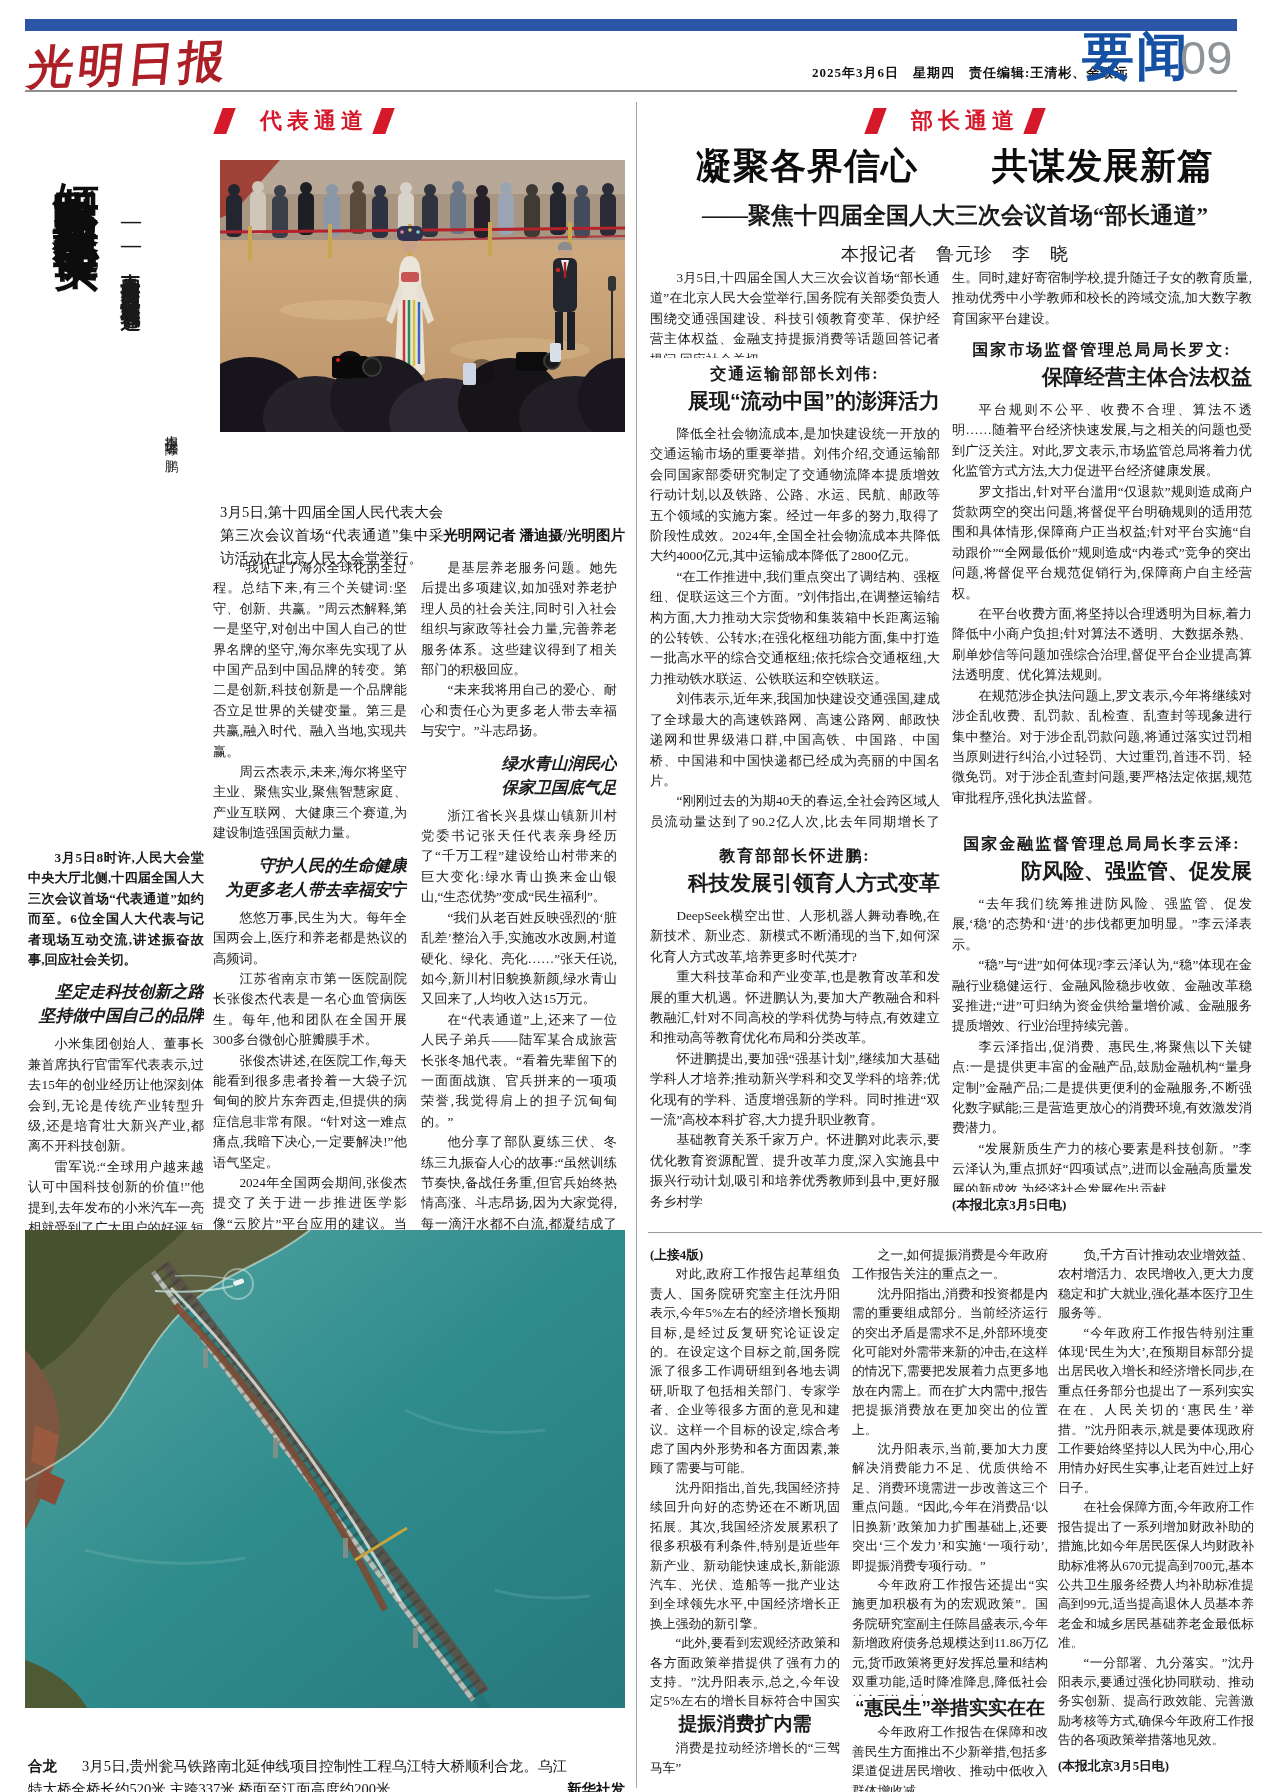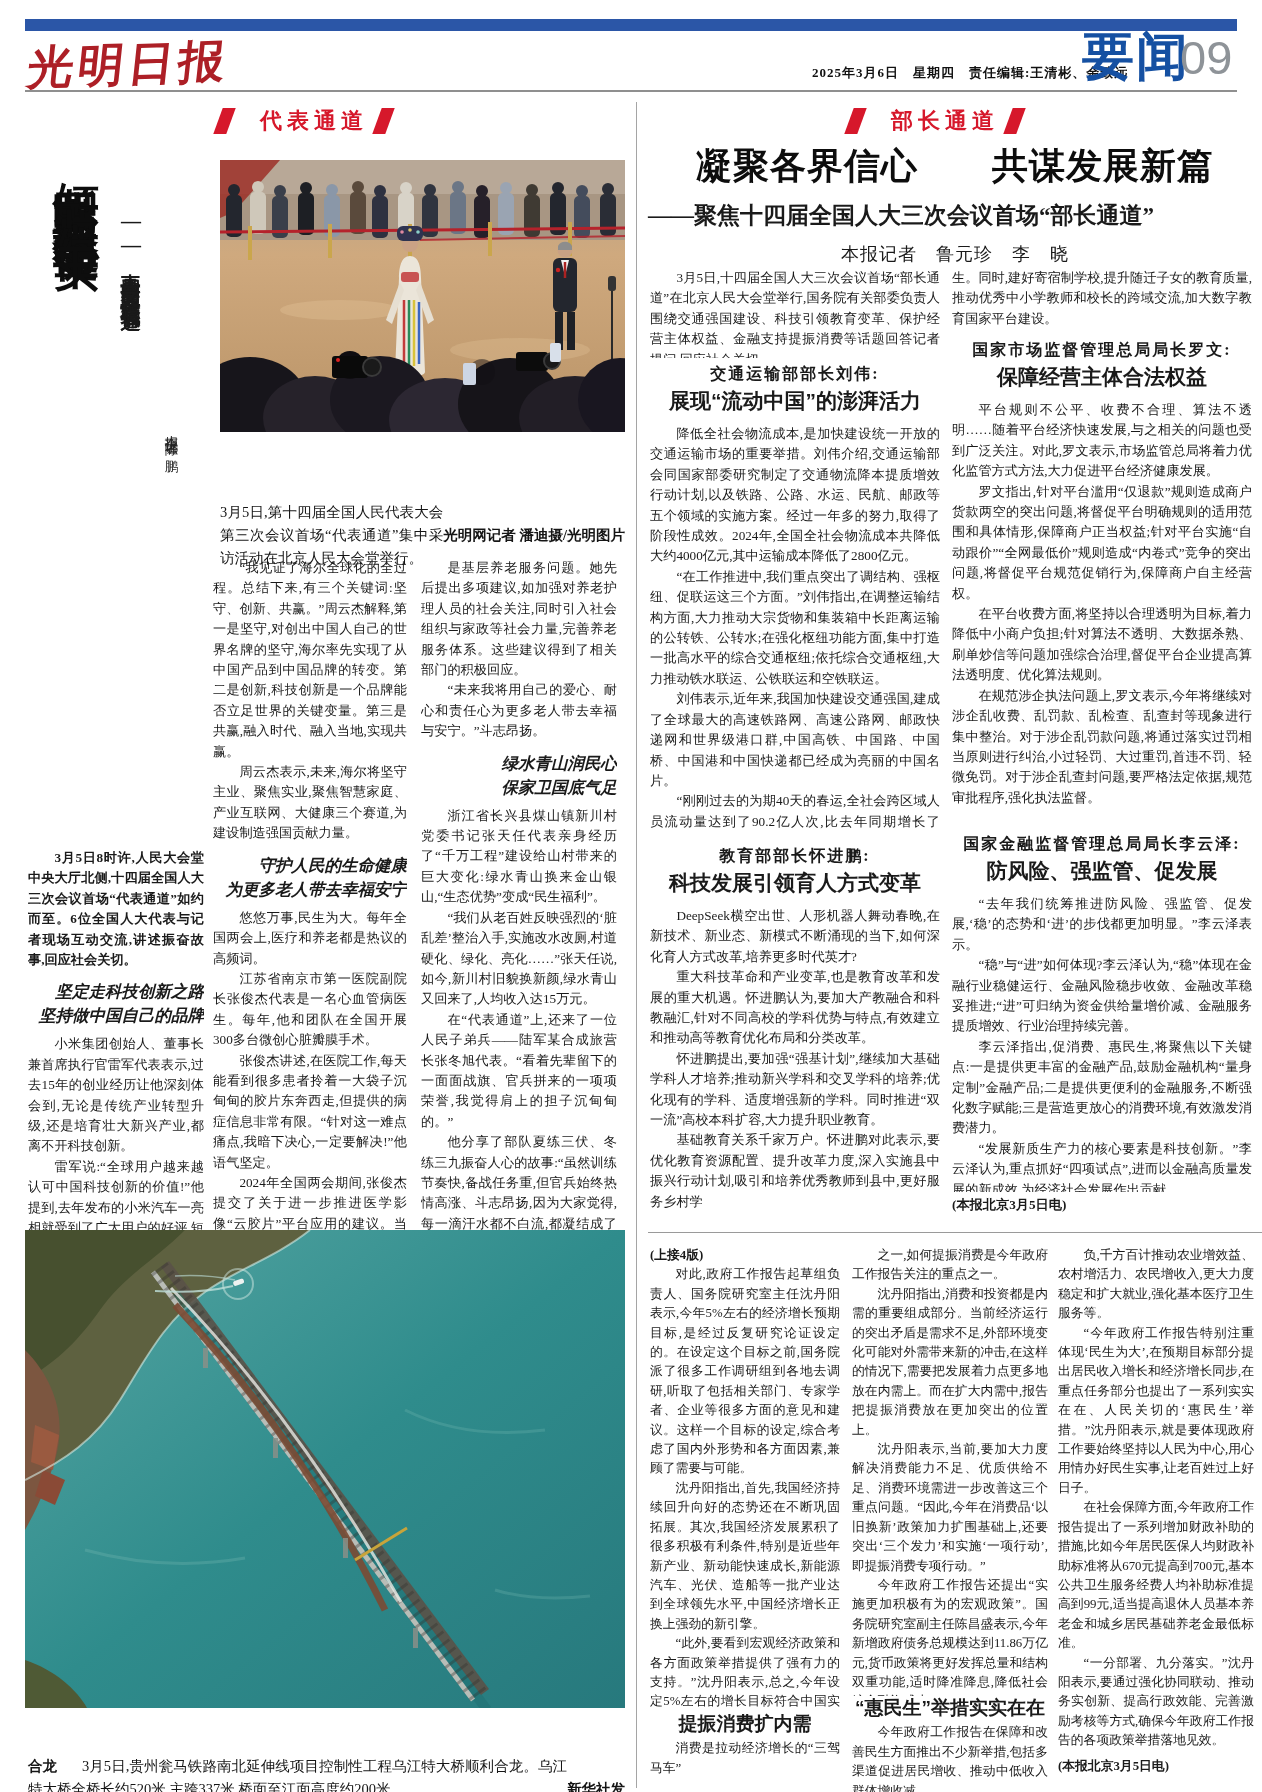--- a/index.html
+++ b/index.html
@@ -15,21 +15,21 @@
   #pagenum{position:absolute;left:1180px;top:30px;font-size:47px;color:#8e9398;
         font-family:"Liberation Sans",sans-serif;font-weight:400;}
   #headrule{position:absolute;left:25px;top:90px;width:1212px;height:2px;background:#8f8f8f;}
   #vdivider{position:absolute;left:636px;top:102px;width:1px;height:1686px;background:#a5a5a5;}
   
   .badge{position:absolute;display:flex;align-items:center;gap:9px;}
   .badge .bar{width:13px;height:26px;background:#d6182b;transform:skewX(-20deg);}
   .badge .btxt{color:#d6182b;font-weight:900;font-size:22px;letter-spacing:5px;
         font-family:"Liberation Sans",sans-serif;margin-left:20px;}
   #badge1{left:218px;top:106px;}
-  #badge2wrap{position:absolute;left:628px;top:106px;width:614px;display:flex;justify-content:center;}
+  #badge2wrap{position:absolute;left:648px;top:106px;width:614px;display:flex;justify-content:center;}
   #badge2{position:static;}
   
   .vtext{writing-mode:vertical-rl;text-orientation:upright;}
   #vheadline{position:absolute;left:46px;top:146px;height:700px;font-size:46px;font-weight:900;
         font-family:"Liberation Sans",sans-serif;letter-spacing:5px;color:#0d0d0d;}
   #vheadline .vgap{display:inline-block;block-size:42px;}
   #vsubtitle{position:absolute;left:118px;top:210px;height:480px;font-size:20px;font-weight:bold;letter-spacing:2px;}
   #vbyline{position:absolute;left:158px;top:424px;height:220px;font-size:13.5px;letter-spacing:2px;color:#222;}
   #vbyline .vgap{display:inline-block;block-size:26px;}
   
@@ -49,25 +49,25 @@
   .lead{font-weight:bold;}
   .inner-sub{margin:9px 0 7px;text-align:right;font-style:italic;}
   .inner-sub div{font-family:"Liberation Sans",sans-serif;font-weight:800;font-size:16.5px;line-height:24px;}
   .sign{text-align:left;font-weight:bold;text-indent:0 !important;}
   #lcol1{left:28px;top:848px;width:176px;height:468px;}
   #lcol2{left:213px;top:558px;width:194px;height:758px;}
   #lcol3{left:421px;top:558px;width:196px;height:758px;}
   
   #headline2{position:absolute;left:648px;top:142px;width:614px;text-align:center;font-size:36px;
         font-weight:900;font-family:"Liberation Sans",sans-serif;color:#0d0d0d;letter-spacing:1px;}
-  #subtitle2{position:absolute;left:648px;top:200px;width:614px;font-size:23px;font-weight:bold;}
+  #subtitle2{position:absolute;left:648px;top:200px;width:614px;text-align:center;font-size:23px;font-weight:bold;}
   #byline2{position:absolute;left:648px;top:242px;width:614px;text-align:center;font-size:18px;letter-spacing:1px;}
   .sec-head{text-align:center;margin:4px 0 8px;}
   .sec-head .speaker{font-size:16px;font-weight:bold;letter-spacing:2px;line-height:24px;}
-  .sec-head .title{font-family:"Liberation Sans",sans-serif;font-weight:900;font-size:21px;line-height:30px;}
+  .sec-head .title{font-family:"Liberation Sans",sans-serif;font-weight:900;font-size:21px;line-height:30px;text-align:right;}
   #introL{left:650px;top:268px;width:290px;height:90px;}
   #sec1{left:650px;top:358px;width:290px;height:476px;}
   #sec2{left:650px;top:840px;width:290px;height:390px;}
   #contR{left:952px;top:268px;width:300px;height:64px;}
   #contR p{text-indent:0;}
   #sec3{left:952px;top:334px;width:300px;height:490px;}
   #sec4{left:952px;top:828px;width:300px;height:364px;}
   #sign2{position:absolute;left:952px;top:1196px;width:300px;font-size:13.2px;}
   #hrule2{position:absolute;left:648px;top:1232px;width:614px;height:1px;background:#9a9a9a;}
   

